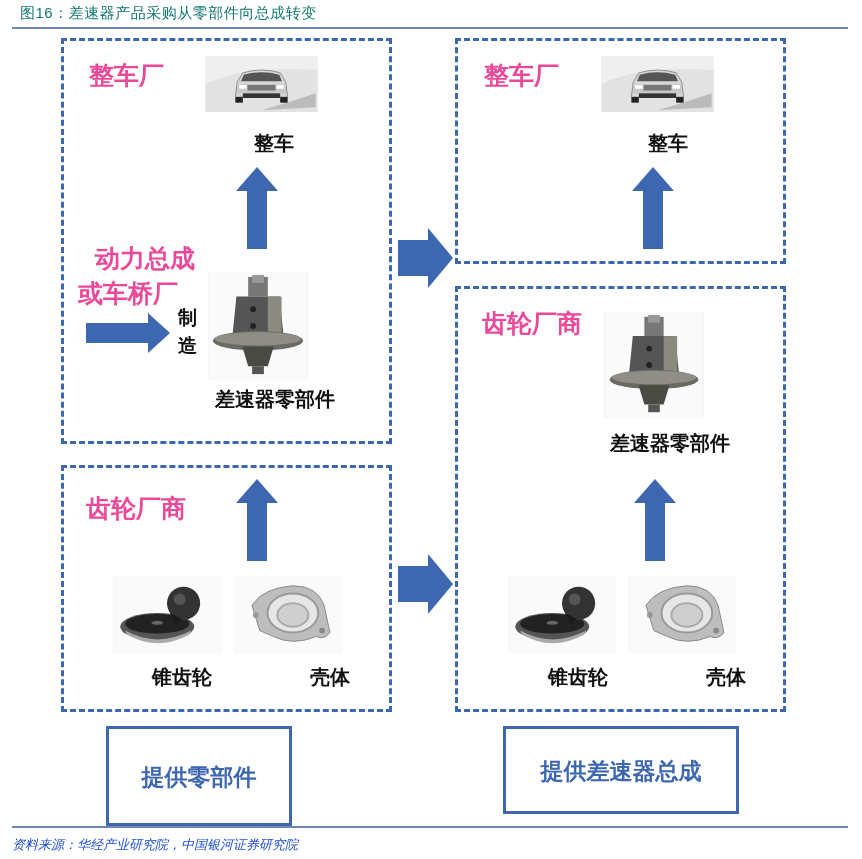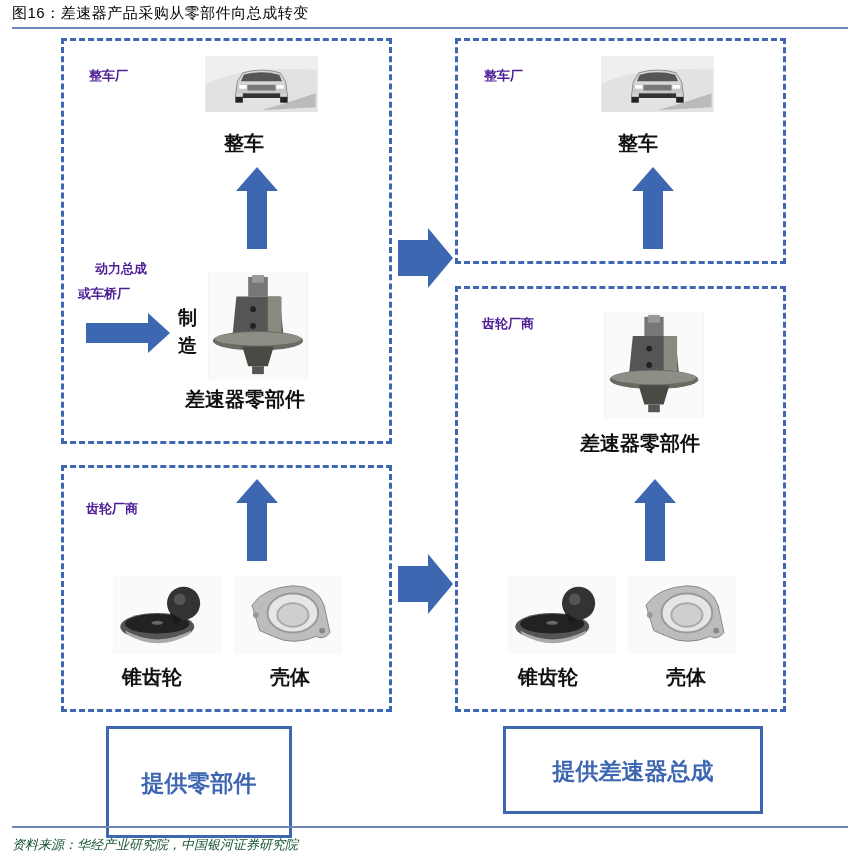--- a/index.html
+++ b/index.html
@@ -1,27 +1,27 @@
 <!DOCTYPE html>
 <html><head>
 <meta charset="utf-8">
 <style>
   html, body { margin:0; padding:0; background:#ffffff; }
   body { width:862px; height:859px; position:relative; overflow:hidden;
          font-family:"DejaVu Serif","Liberation Serif",serif; }
   .abs { position:absolute; }
-  .fig-title { left:12px; top:4px; font-size:15px; color:#000000; font-family:"Liberation Sans","DejaVu Sans",sans-serif; letter-spacing:0.5px; }
+  .fig-title { left:20px; top:4px; font-size:15px; color:#0f766e; font-family:"Liberation Sans","DejaVu Sans",sans-serif; letter-spacing:0.5px; }
   .rule { left:12px; width:836px; height:2px; background:#6f86b6; }
   .dash-box { border:3px dashed #3d67b1; box-sizing:border-box; }
   .solid-box { border:3px solid #3d67b1; box-sizing:border-box; display:flex; flex-direction:column; align-items:center; justify-content:center; }
-  .blue-label { color:#4c1d95; font-weight:bold; font-size:13px; line-height:24px; }
-  .black-label { color:#111; font-weight:bold; font-size:20px; line-height:24px; text-align:left; }
+  .blue-label { color:#ec4899; font-weight:bold; font-size:25px; line-height:24px; }
+  .black-label { color:#111; font-weight:bold; font-size:20px; line-height:24px; text-align:right; }
   .box-caption { color:#3d67b1; font-weight:bold; font-size:23px; line-height:33px; text-align:center; }
   .photo { background:#f4f4f4; }
-  .source { left:12px; top:836px; font-size:13px; color:#14532d; font-style:italic; font-family:"Liberation Serif","DejaVu Serif",serif; }
+  .source { left:12px; top:836px; font-size:13px; color:#1d4ed8; font-style:italic; font-family:"Liberation Serif","DejaVu Serif",serif; }
   svg { display:block; }
 </style>
 </head>
 <body>
 
 <svg width="0" height="0" style="position:absolute">
   <defs>
     <symbol id="car" viewBox="0 0 120 60">
       <rect width="120" height="60" fill="#efefef"></rect>
       <path d="M0 30 Q40 10 120 15 L120 60 L0 60Z" fill="#e2e2e2"></path>
@@ -78,21 +78,21 @@
 <div class="abs photo" style="left:205px;top:56px;width:113px;height:56px">
   <svg width="113" height="56">
       <use href="#car"></use>
     </svg>
 </div>
 <div class="abs black-label" style="left:224px;top:131px;width:70px">整车</div>
 
 <svg class="abs" style="left:236px;top:167px" width="42" height="82">
   <polygon points="21,0 42,24 31,24 31,82 11,82 11,24 0,24" fill="#3d67b1"></polygon>
 </svg>
-<div class="abs blue-label" style="left:95px;top:257px">动力总成</div>
+<div class="abs blue-label" style="left:95px;top:247px">动力总成</div>
 <div class="abs blue-label" style="left:78px;top:282px">或车桥厂</div>
 
 <svg class="abs" style="left:86px;top:313px" width="84" height="40">
   <polygon points="0,10 62,10 62,0 84,20 62,40 62,30 0,30" fill="#3d67b1"></polygon>
 </svg>
 <div class="abs black-label" style="left:178px;top:305px;font-size:19px">制</div>
 <div class="abs black-label" style="left:178px;top:333px;font-size:19px">造</div>
 <div class="abs photo" style="left:208px;top:272px;width:100px;height:108px">
   <svg width="100" height="108">
       <use href="#diff"></use>
@@ -111,21 +111,21 @@
     </svg>
 </div>
 <div class="abs photo" style="left:234px;top:576px;width:108px;height:78px">
   <svg width="108" height="78">
       <use href="#housing"></use>
     </svg>
 </div>
 <div class="abs black-label" style="left:122px;top:665px;width:90px">锥齿轮</div>
 <div class="abs black-label" style="left:270px;top:665px;width:80px">壳体</div>
 
-<div class="abs solid-box" style="left:106px;top:726px;width:186px;height:112px">
+<div class="abs solid-box" style="left:106px;top:726px;width:186px;height:100px">
   <div class="box-caption">提供零部件</div>
 </div>
 
 <svg class="abs" style="left:398px;top:228px" width="55" height="60">
   <polygon points="0,12 30,12 30,0 55,30 30,60 30,48 0,48" fill="#3d67b1"></polygon>
 </svg>
 <svg class="abs" style="left:398px;top:554px" width="55" height="60">
   <polygon points="0,12 30,12 30,0 55,30 30,60 30,48 0,48" fill="#3d67b1"></polygon>
 </svg>
 
@@ -158,18 +158,18 @@
     </svg>
 </div>
 <div class="abs photo" style="left:628px;top:576px;width:108px;height:78px">
   <svg width="108" height="78">
       <use href="#housing"></use>
     </svg>
 </div>
 <div class="abs black-label" style="left:518px;top:665px;width:90px">锥齿轮</div>
 <div class="abs black-label" style="left:666px;top:665px;width:80px">壳体</div>
 
-<div class="abs solid-box" style="left:503px;top:726px;width:260px;height:88px">
+<div class="abs solid-box" style="left:503px;top:726px;width:236px;height:88px">
   <div class="box-caption">提供差速器总成</div>
 </div>
 
 <div class="abs rule" style="top:826px"></div>
 <div class="abs source">资料来源：华经产业研究院，中国银河证券研究院</div>
 
 </body></html>

